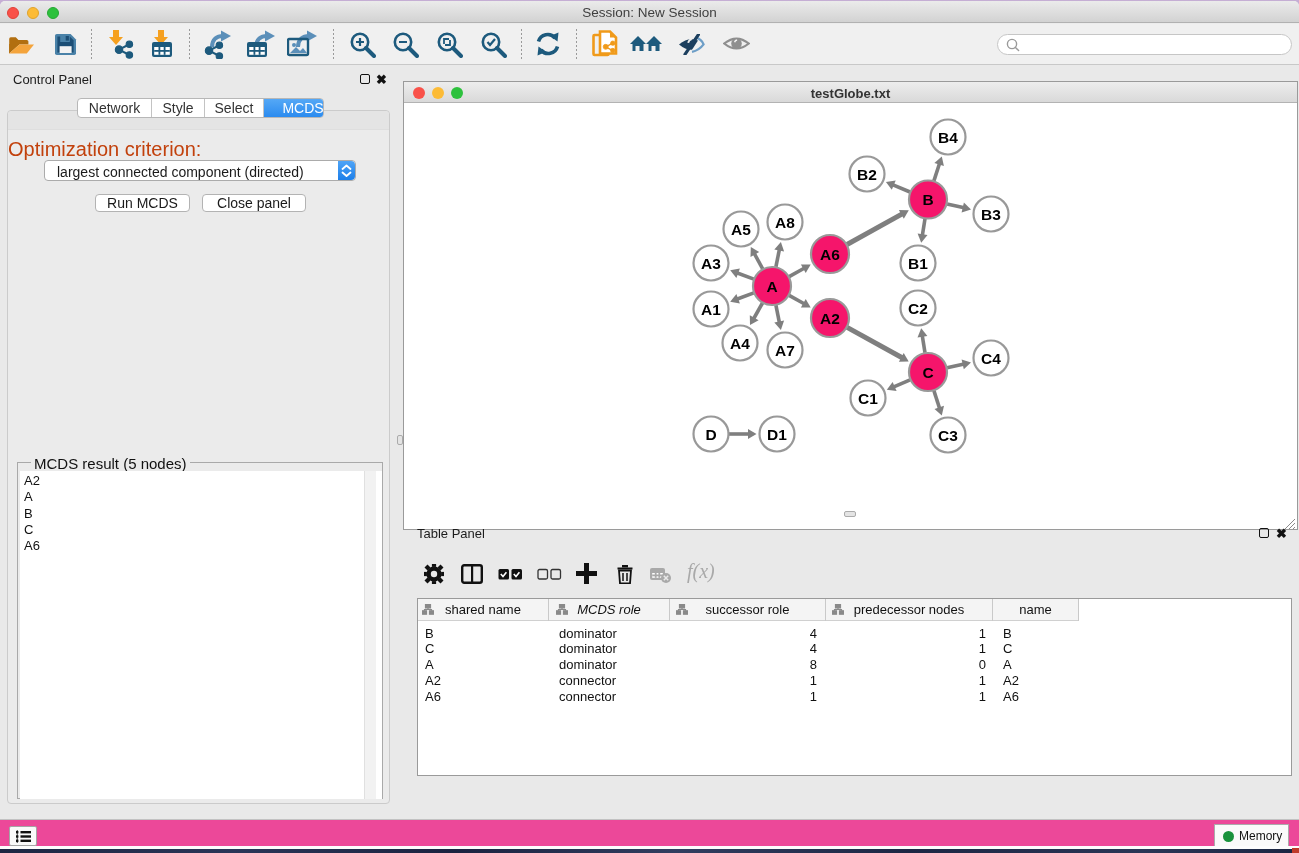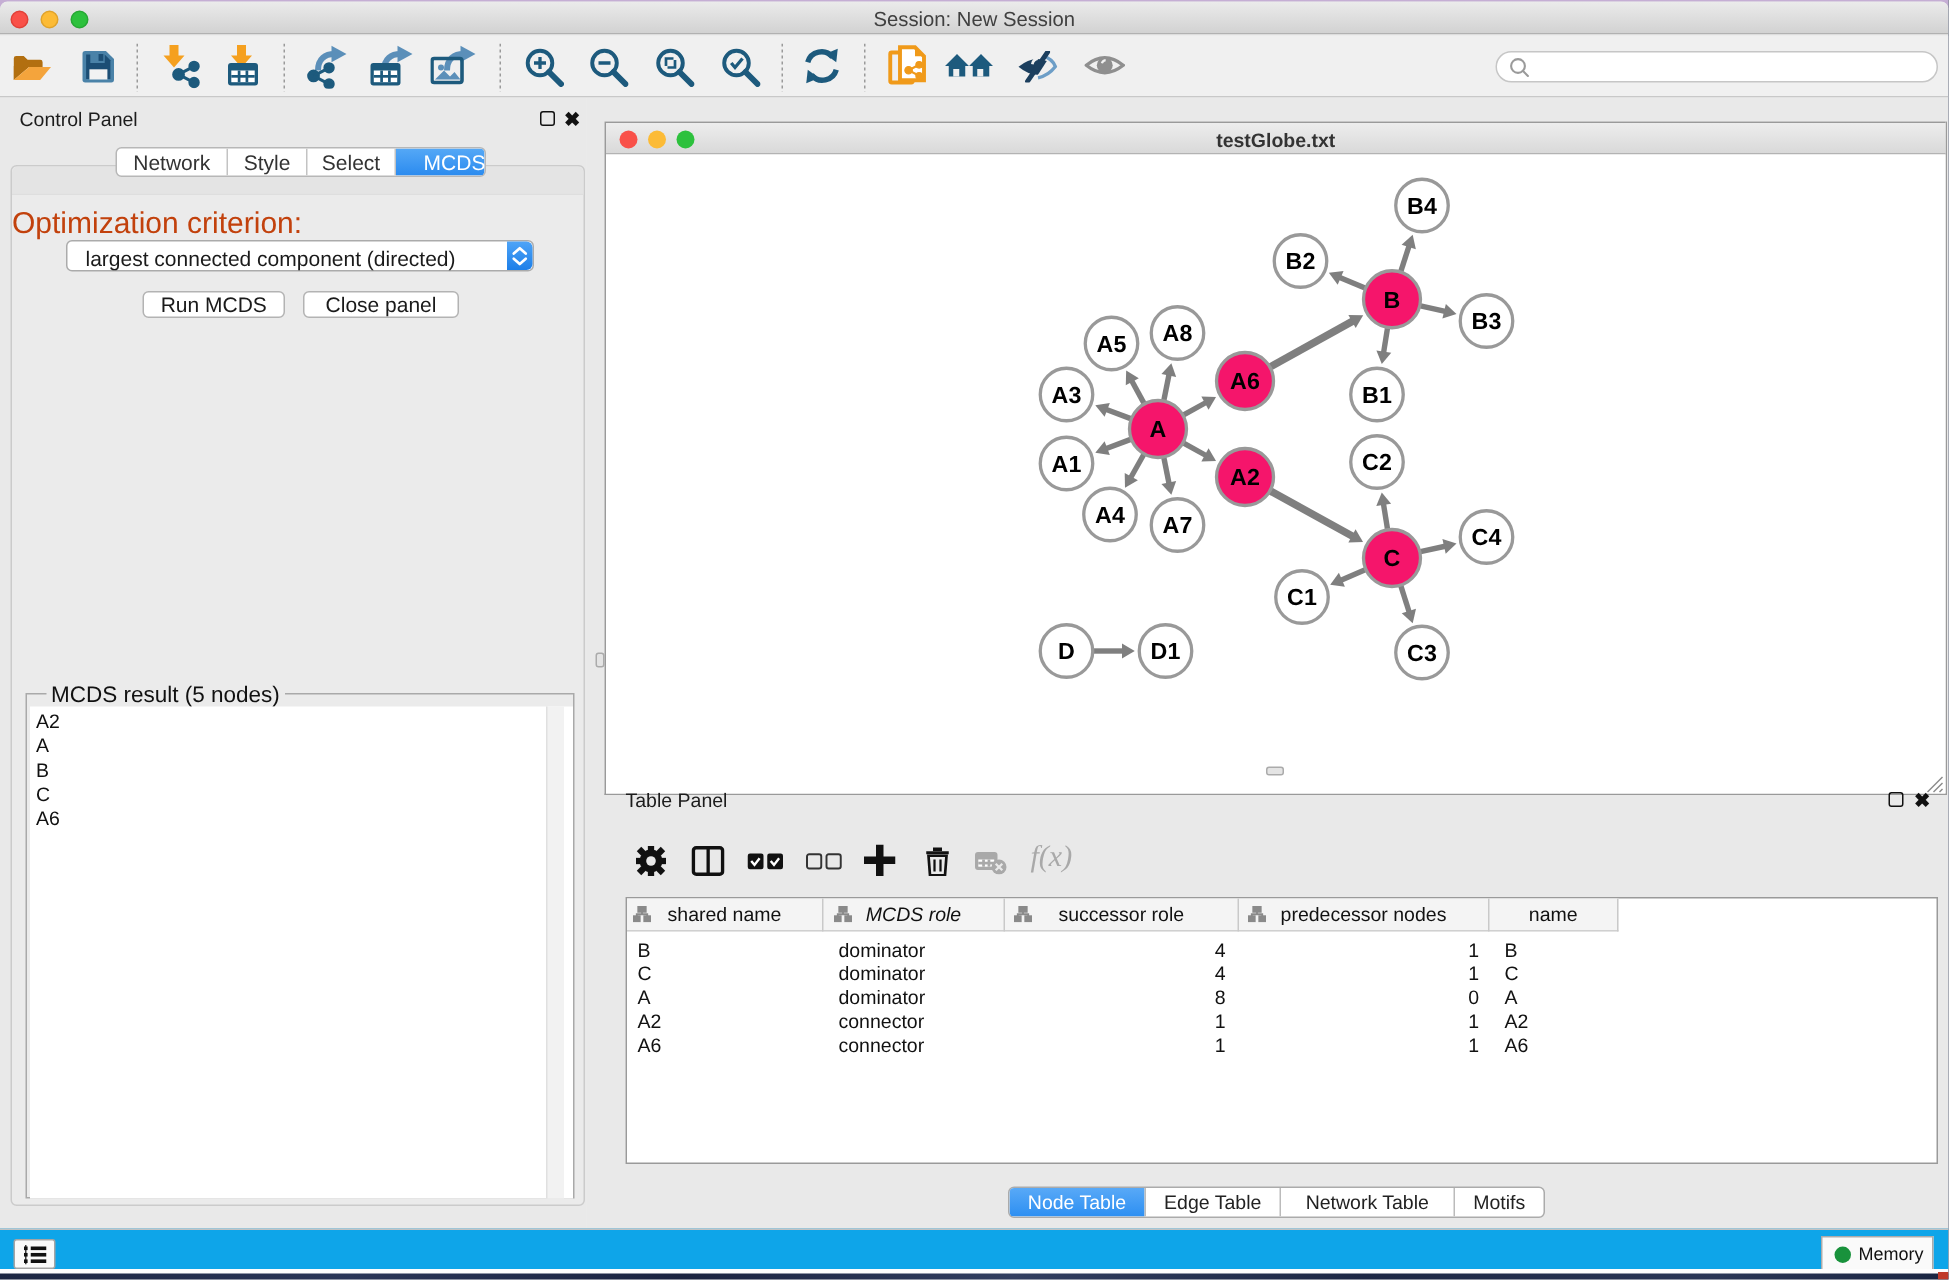--- a/index.html
+++ b/index.html
@@ -55,21 +55,21 @@
 #ttable { position:absolute; left:26px; top:78px; width:875px; height:178px; background:#fff; border:1px solid #9a9a9a; }
 #thead { position:absolute; left:0; top:0; height:22px; background:#f4f4f4; border-bottom:1px solid #d0d0d0; }
 .thcell { position:absolute; top:0; height:22px; border-right:1px solid #c9c9c9; font-size:13px; color:#111; text-align:center; line-height:22px; }
 .trow { position:absolute; font-size:13px; color:#111; height:15.8px; line-height:15.8px; }
 .cell { position:absolute; top:0; }
 #ttabs { position:absolute; left:281px; top:271px; height:21px; display:flex; border:1px solid #ababab; border-radius:4px; background:#fff; overflow:hidden; }
 #ttabs .tab { height:100%; display:flex; align-items:center; justify-content:center; font-size:13px; color:#222; border-right:1px solid #bbb; }
 #ttabs .tab:last-child { border-right:none; }
 #ttabs .tab.sel { background:linear-gradient(#58a9f7,#2d8ff2); color:#fff; }
 
-#statusbar { position:absolute; left:0; top:818px; width:1299px; height:28px; background:#0ea5e9; border-top:1px solid #c2c2c2; }
+#statusbar { position:absolute; left:0; top:818px; width:1299px; height:28px; background:#ec4899; border-top:1px solid #c2c2c2; }
 #listbtn { position:absolute; left:9px; top:6px; width:28px; height:20px; border:1px solid #a5a5a5; border-radius:2px; background:#fafafa; }
 #membtn { position:absolute; left:1214px; top:4px; width:75px; height:23px; border:1px solid #ababab; background:#fafafa; font-size:12px; color:#111; }
 #membtn .dot { position:absolute; left:8px; top:6px; width:11px; height:11px; border-radius:50%; background:#19923c; }
 #membtn .mtext { position:absolute; left:24px; top:4px; }
 </style>
 </head>
 <body>
 <div class="desktop-top"></div>
 <div class="desktop-bottom"></div>
 <div class="corner-red"></div>
@@ -488,26 +488,20 @@
                 <g fill="none" stroke="#8a8a8a" stroke-width="1.2">
                   <rect x="3.5" y="0.5" width="5" height="3.4" fill="#8a8a8a"></rect>
                   <rect x="0.5" y="6.8" width="4" height="3.4" fill="#8a8a8a"></rect>
                   <rect x="7.5" y="6.8" width="4" height="3.4" fill="#8a8a8a"></rect>
                   <path d="M6 4 v1.5 M2.5 6.8 v-1.3 h7 v1.3"></path>
                 </g>
               </svg>
             </div>
           </div>
       </div>
-      <div id="ttabs">
-        <div class="tab sel" style="width:91px;">Node Table</div>
-        <div class="tab" style="width:90px;">Edge Table</div>
-        <div class="tab" style="width:116px;">Network Table</div>
-        <div class="tab" style="width:59px;">Motifs</div>
-      </div>
     </div>
   </div>
   <div id="statusbar">
     <div id="listbtn">
         <svg width="15" height="13" viewBox="0 0 15 13" style="position:absolute;left:6px;top:3px;">
           <g fill="#111">
             <rect x="0.8" y="0" width="0.8" height="13"></rect>
             <rect x="0" y="1" width="2.4" height="2.4"></rect>
             <rect x="4.5" y="1" width="10.5" height="2.4"></rect>
             <rect x="0" y="5.3" width="2.4" height="2.4"></rect>

